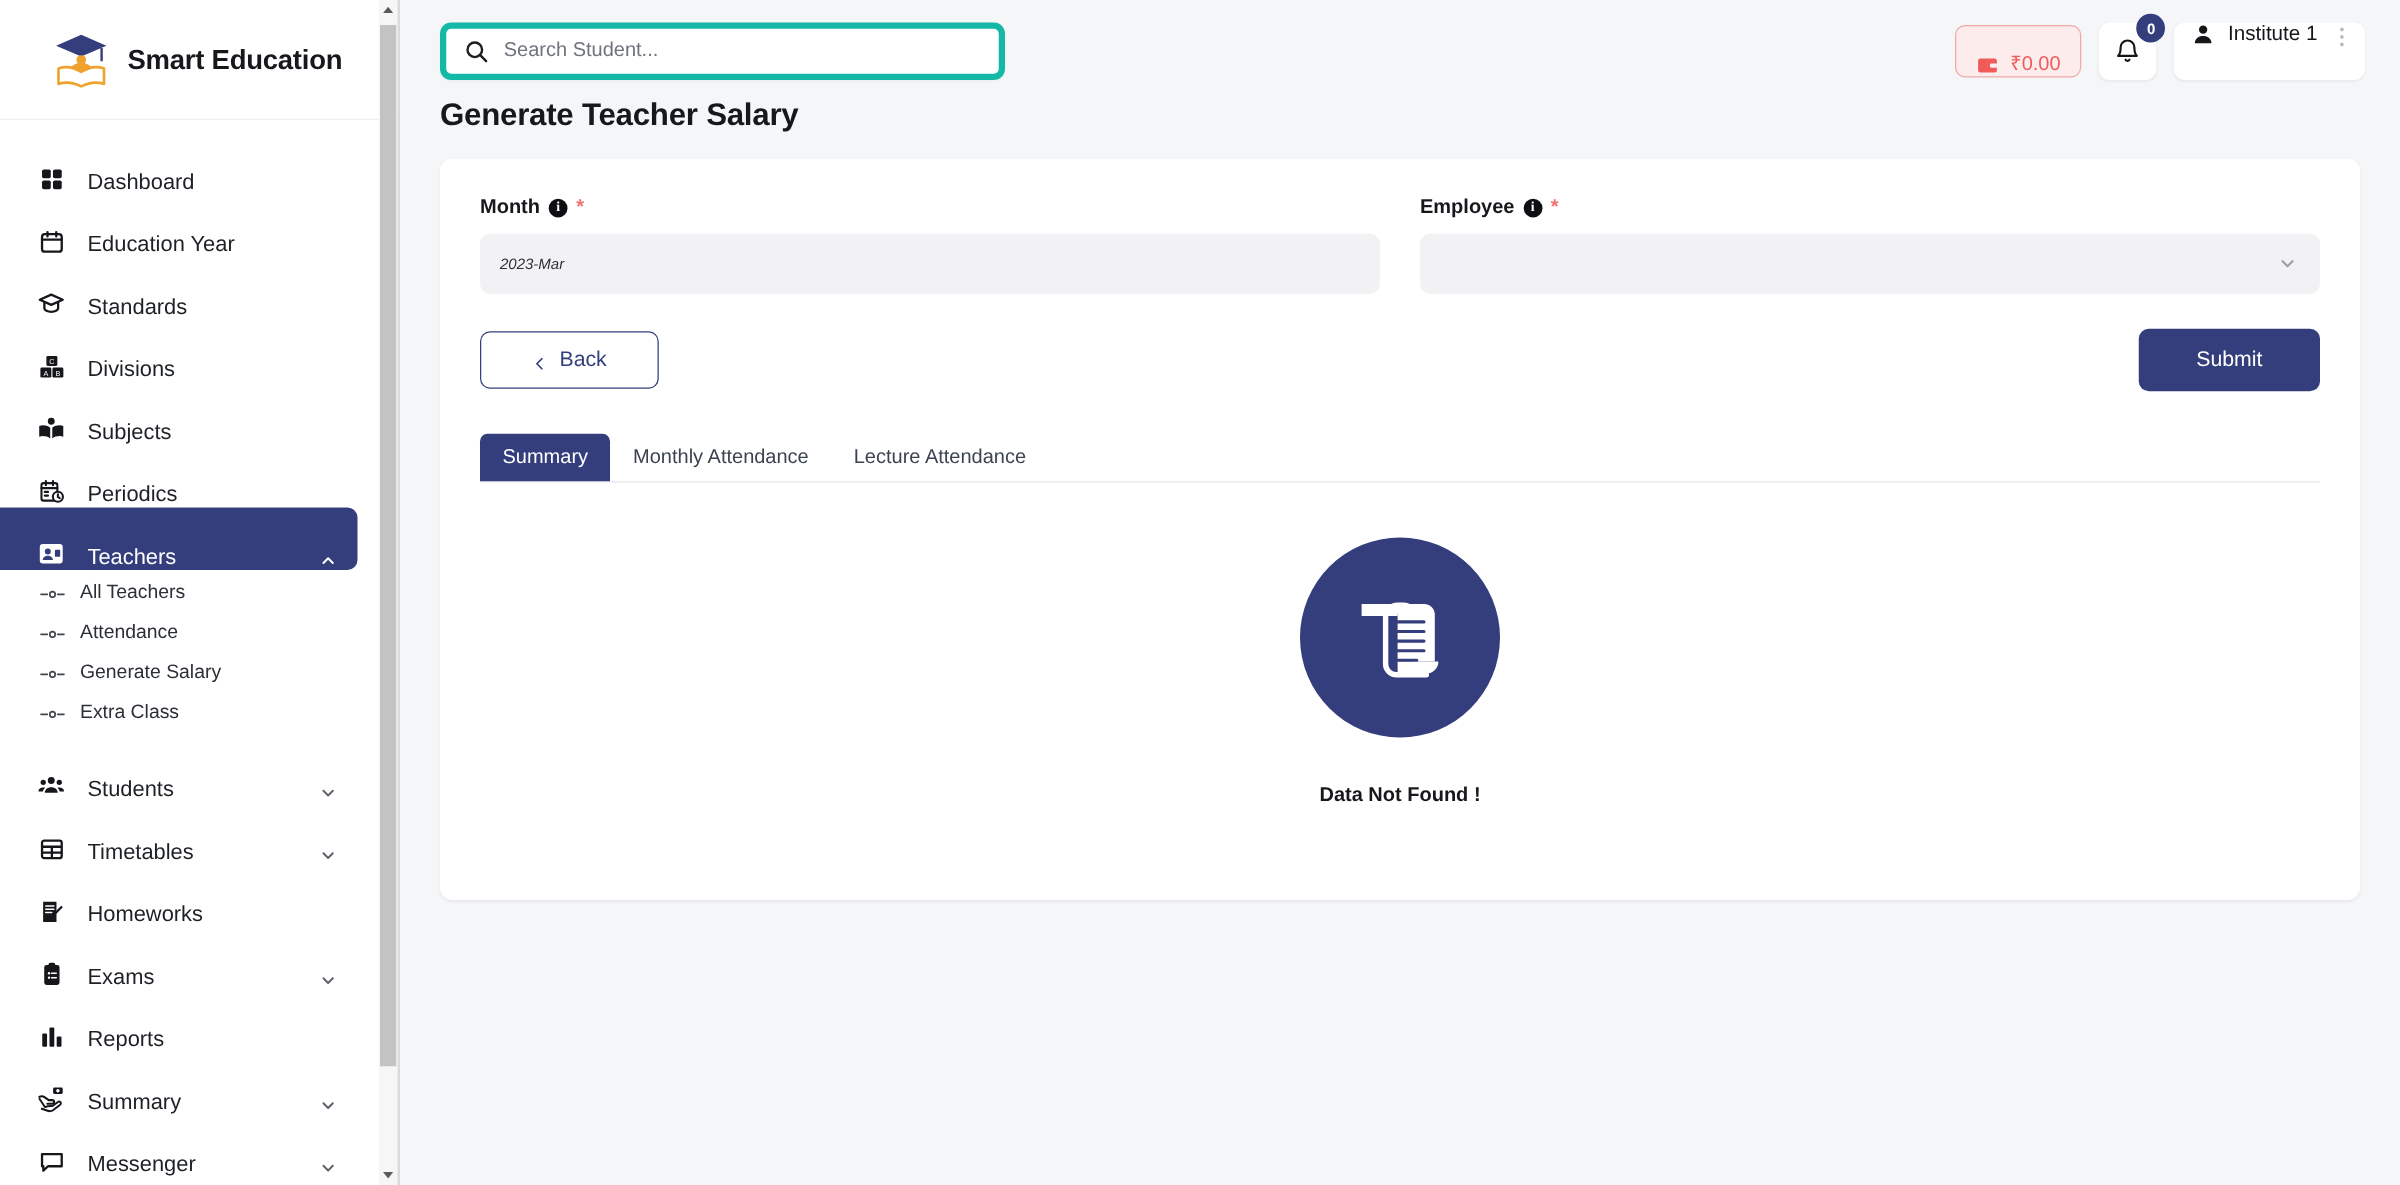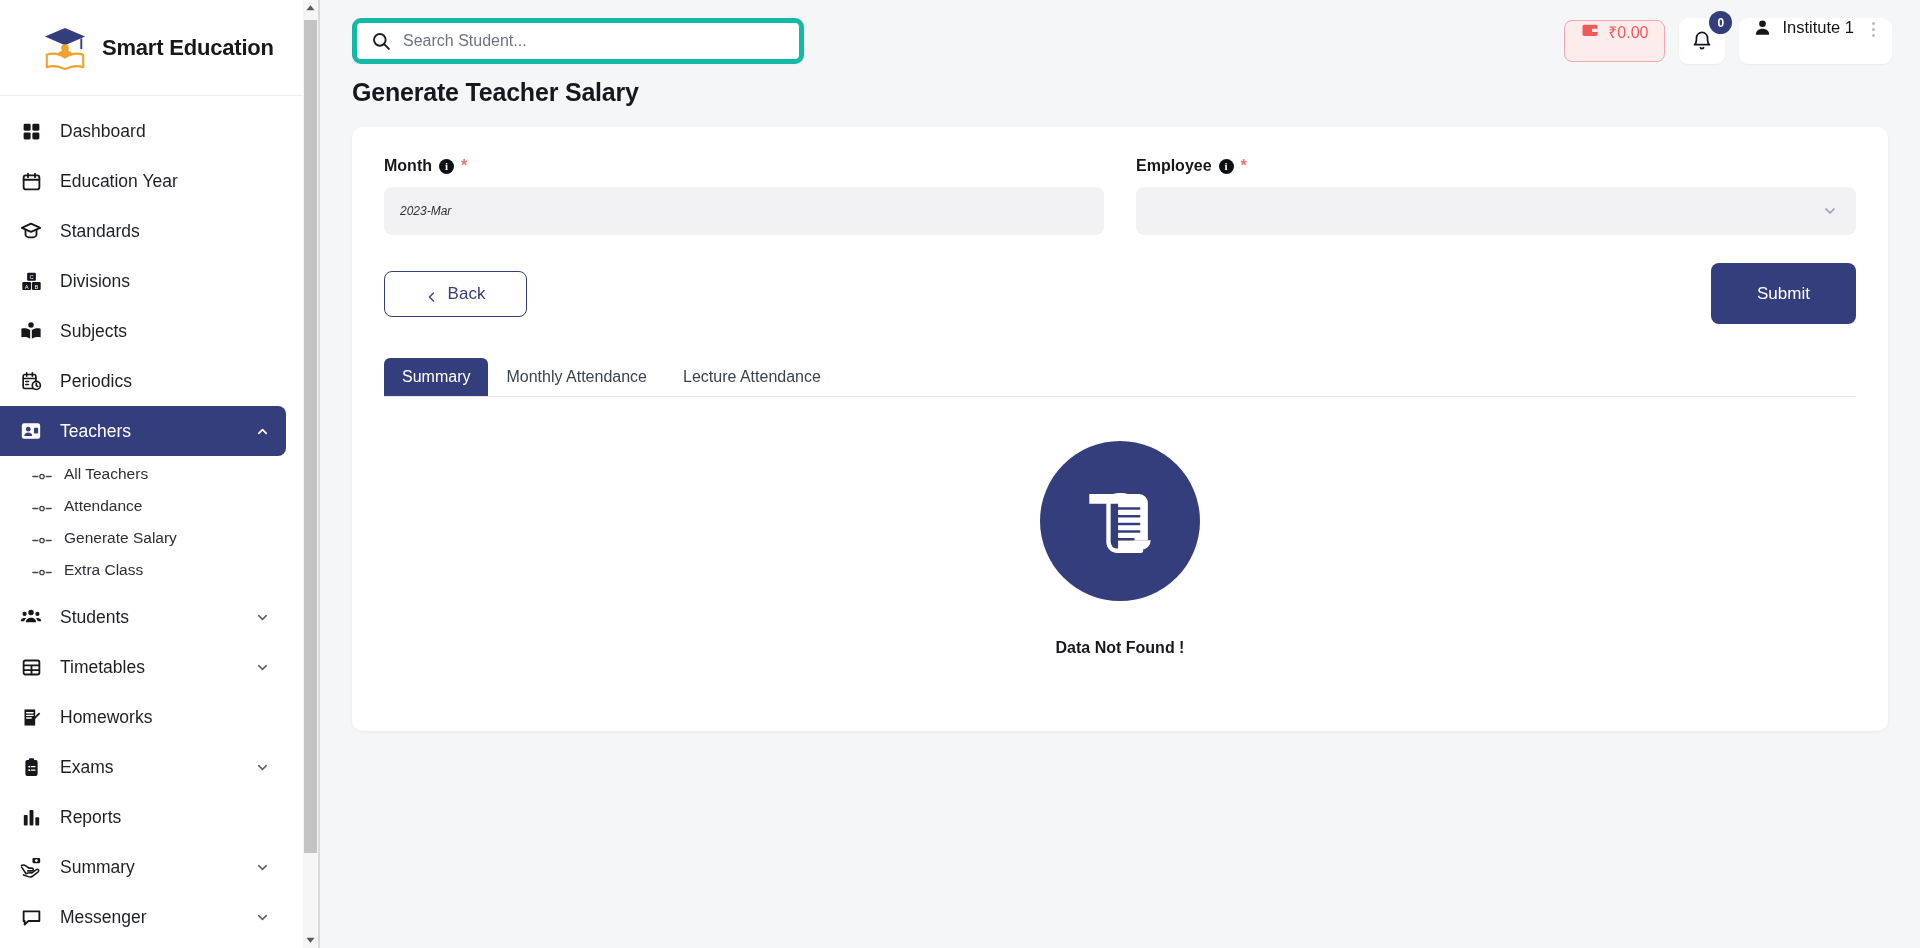--- a/index.html
+++ b/index.html
@@ -26,22 +26,22 @@
     border-bottom: 1px solid #eceef1;
   }
   .brand-logo { width: 46px; height: 46px; flex: 0 0 46px; }
   .brand-name {
     font-size: 22px; font-weight: 700; color: #16181c;
     letter-spacing: -0.2px; white-space: nowrap;
   }
   .nav { padding-top: 10px; }
   .nav-item {
     height: 50px;
-    display: flex; align-items: center;
-    padding-left: 18px; padding-right: 16px;
+    display: flex; align-items: flex-end;
+    padding-left: 28px; padding-right: 16px;
     gap: 16px;
     cursor: pointer;
     position: relative;
     border-top-right-radius: 8px; border-bottom-right-radius: 8px;
     margin-right: 34px;
   }
   .nav-item .ico {
     width: 26px; height: 26px; flex: 0 0 26px;
     display: flex; align-items: center; justify-content: center;
     color: #15171b;
@@ -122,21 +122,21 @@
     border: none; outline: none; background: transparent;
     font-size: 16px; color: #2b2f36; width: 100%;
     font-family: "Liberation Sans", sans-serif;
   }
   .search-input::placeholder { color: #6e737c; }
   .top-right { margin-left: auto; display: flex; align-items: center; gap: 14px; }
   .wallet-chip {
     height: 42px; min-width: 96px;
     background: #fdecec; border: 1px solid #f2a8a8;
     border-radius: 8px;
-    display: flex; align-items: flex-start; justify-content: center; gap: 9px;
+    display: flex; align-items: flex-end; justify-content: center; gap: 9px;
     padding: 0 16px;
     cursor: pointer;
   }
   .wallet-chip .w-ico { width: 18px; height: 18px; color: #ef5a5a; flex:0 0 18px;}
   .wallet-amt { font-size: 16px; color: #ef5a5a; font-weight: 400; }
   .bell-wrap {
     position: relative; width: 46px; height: 46px;
     background: #fff; border-radius: 9px;
     display: flex; align-items: center; justify-content: center;
     box-shadow: 0 1px 2px rgba(16,24,40,0.05);
@@ -218,21 +218,21 @@
     background: #fff; border: 1px solid #343e7c;
     border-radius: 8px; color: #343e7c;
     font-size: 17px;
     display: flex; align-items: center; justify-content: center; gap: 10px;
     cursor: pointer;
     font-family: "Liberation Sans", sans-serif;
   }
   .btn-back .bk-ico { width: 12px; height: 12px; }
   .btn-submit {
     margin-left: auto;
-    height: 61px; min-width: 145px;
+    height: 50px; min-width: 145px;
     background: #343e7c; border: none; border-radius: 8px;
     color: #fff; font-size: 17px;
     display: flex; align-items: center; justify-content: center;
     cursor: pointer;
     font-family: "Liberation Sans", sans-serif;
   }
 
   .tabs {
     display: flex; align-items: flex-end;
     margin-top: 34px;

